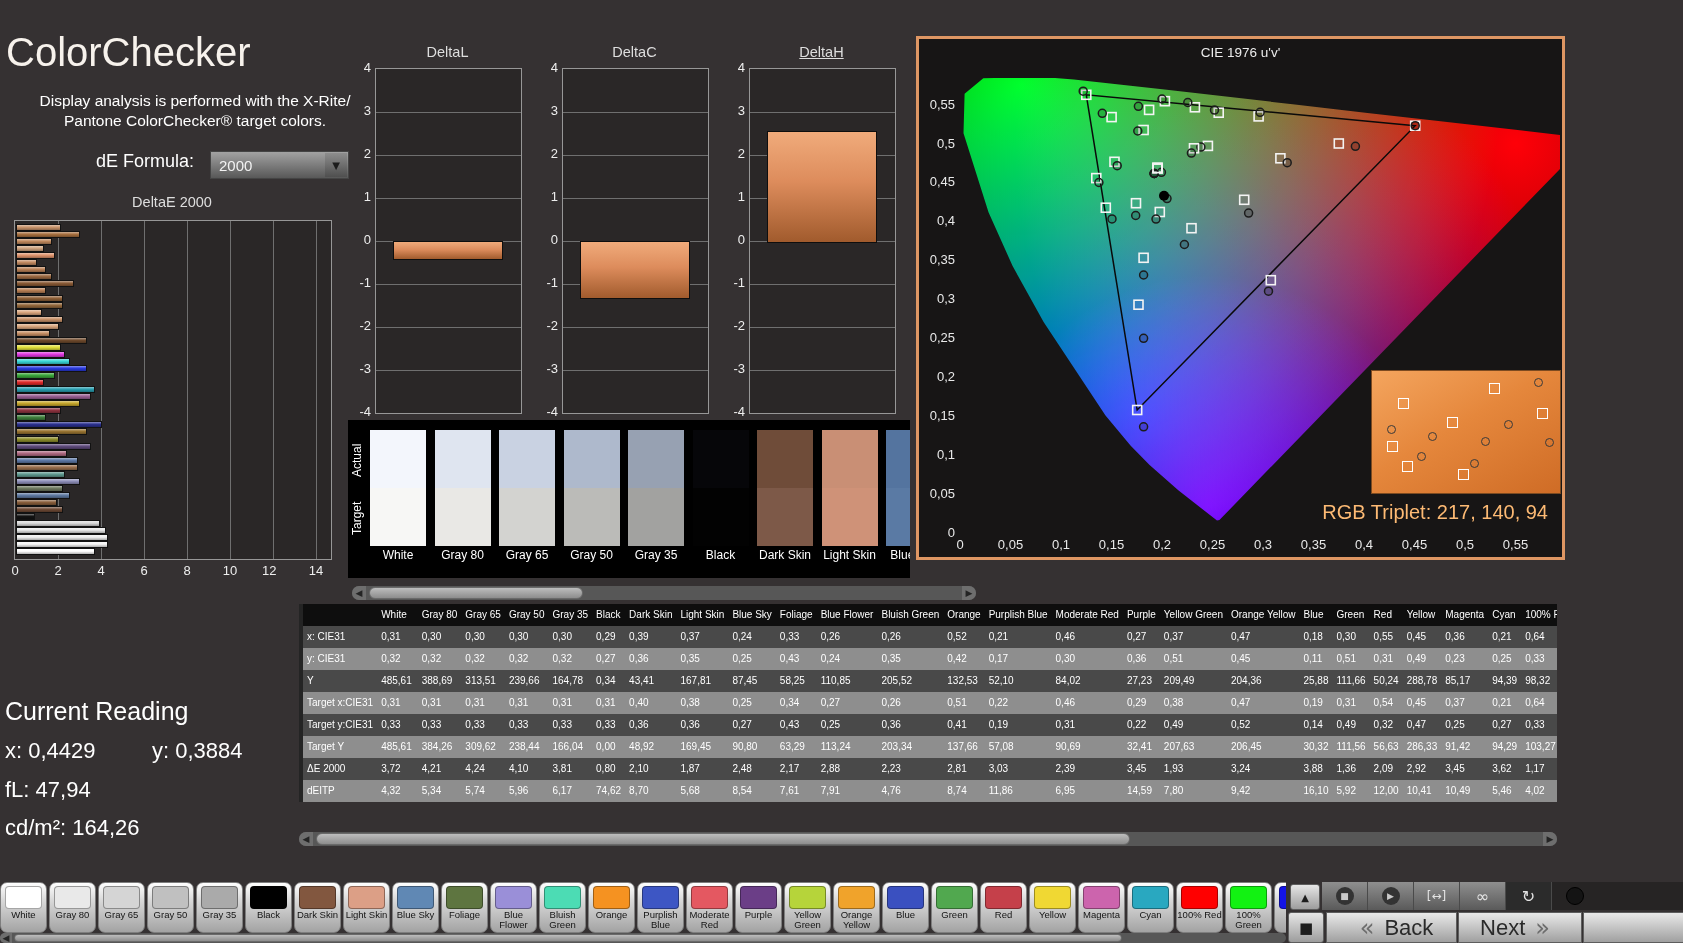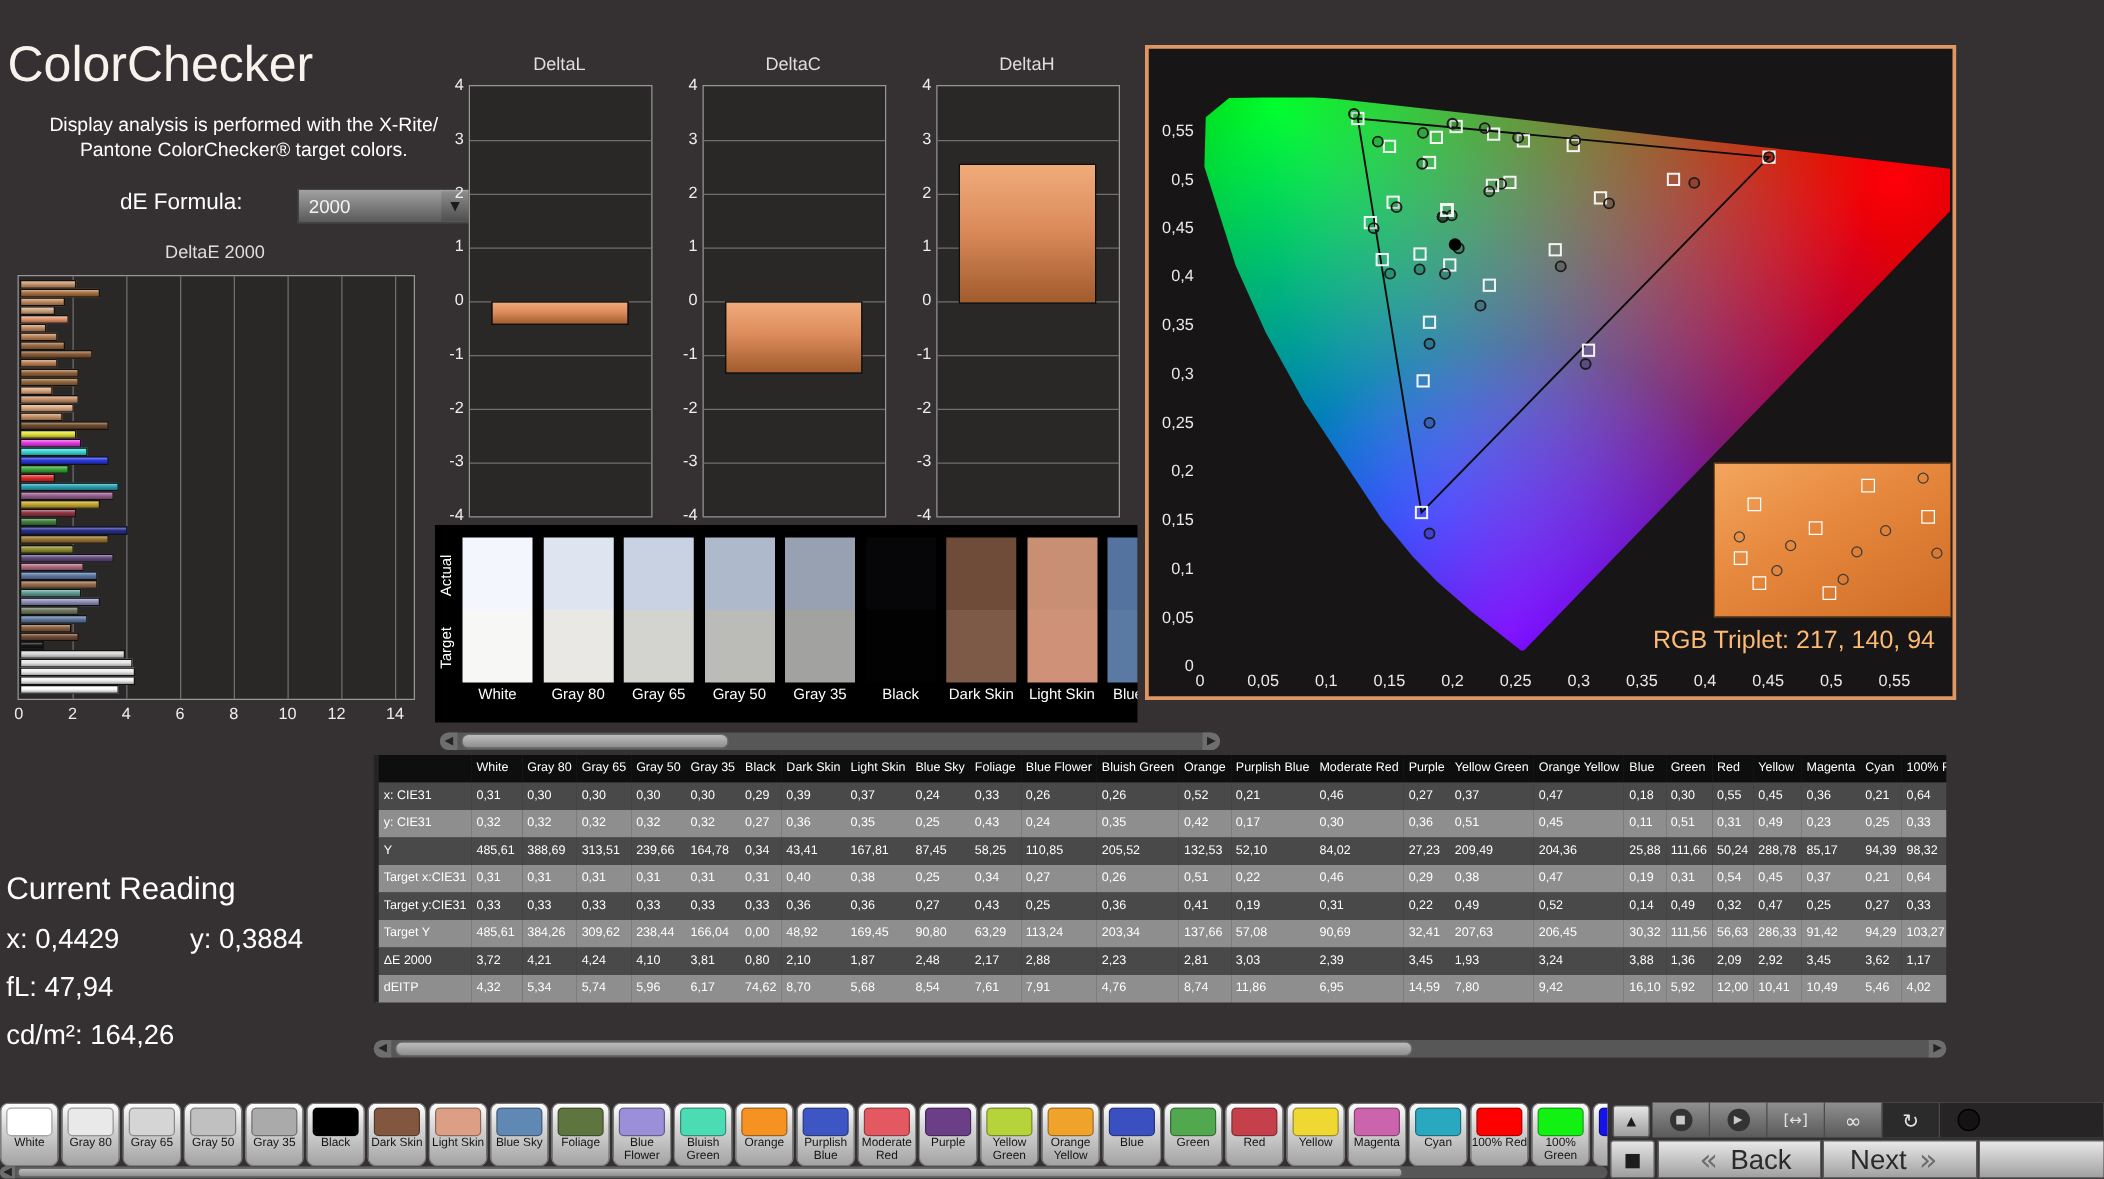--- a/index.html
+++ b/index.html
@@ -4,21 +4,21 @@
 <style>
   html,body{margin:0;padding:0;background:#353132;}
   body{font-family:"Liberation Sans",sans-serif;color:#fff;}
   #stage{position:relative;width:1683px;height:943px;overflow:hidden;background:#353132;}
   .abs{position:absolute;}
   .icon{font-family:"DejaVu Sans",sans-serif;}
   
   #app-title{left:6px;top:30px;font-size:40px;color:#f7f2ec;letter-spacing:0px;}
   .desc{left:30px;width:330px;text-align:center;font-size:15.5px;color:#ffffff;}
   #formula-label{left:96px;top:151px;font-size:18px;}
-  #formula-select{left:210px;top:151px;width:137px;height:26px;background:linear-gradient(180deg,#a2a2a2,#585858);border:1px solid #444;display:flex;align-items:center;margin-left:28px;}
+  #formula-select{left:210px;top:151px;width:137px;height:26px;background:linear-gradient(180deg,#a2a2a2,#585858);border:1px solid #444;display:flex;align-items:center;}
   #formula-select .val{font-size:15px;color:#f2f2f2;padding-left:8px;flex:1;}
   #formula-select .dd{width:22px;height:24px;margin:1px;background:linear-gradient(180deg,#8d8d8d,#4f4f4f);display:flex;align-items:center;justify-content:center;font-size:10px;color:#1c1c1c;}
   
   .chartbox{position:absolute;background:#2a2727;border:1px solid #979797;}
   .gridv{position:absolute;top:0;bottom:0;width:1px;background:#6f6f6f;}
   .gridh{position:absolute;left:0;right:0;height:1px;background:#6f6f6f;}
   .charttitle{position:absolute;font-size:14.5px;color:#dedede;text-align:center;}
   .tick{position:absolute;font-size:13px;color:#eeeeee;}
   .de-bar{position:absolute;left:1px;height:5px;border:1px solid #121212;}
   .minibar{position:absolute;left:12%;width:74%;border:1px solid #0e0e0e;background:linear-gradient(180deg,#f0ab7b 0%,#dd8c5c 45%,#a15b2d 100%);}
@@ -176,21 +176,21 @@
       </div>
       <div class="tick" style="left: 530px; top: 60px; width: 28px; text-align: right;">4</div>
       <div class="tick" style="left: 530px; top: 103px; width: 28px; text-align: right;">3</div>
       <div class="tick" style="left: 530px; top: 146px; width: 28px; text-align: right;">2</div>
       <div class="tick" style="left: 530px; top: 189px; width: 28px; text-align: right;">1</div>
       <div class="tick" style="left: 530px; top: 232px; width: 28px; text-align: right;">0</div>
       <div class="tick" style="left: 530px; top: 275px; width: 28px; text-align: right;">-1</div>
       <div class="tick" style="left: 530px; top: 318px; width: 28px; text-align: right;">-2</div>
       <div class="tick" style="left: 530px; top: 361px; width: 28px; text-align: right;">-3</div>
       <div class="tick" style="left: 530px; top: 404px; width: 28px; text-align: right;">-4</div>
-      <div class="charttitle" style="left: 729px; top: 44px; width: 185px;">DeltaH</div>
+      <div class="charttitle" style="left: 729px; top: 44px; width: 185px; text-decoration: underline;">DeltaH</div>
       <div class="chartbox" style="left: 749px; top: 68px; width: 145px; height: 344px;">
         <div class="gridh" style="top: 43px;"></div>
         <div class="gridh" style="top: 86px;"></div>
         <div class="gridh" style="top: 129px;"></div>
         <div class="gridh" style="top: 172px;"></div>
         <div class="gridh" style="top: 215px;"></div>
         <div class="gridh" style="top: 258px;"></div>
         <div class="gridh" style="top: 301px;"></div>
         <div class="minibar" style="top: 62.35px; height: 109.65px;"></div>
       </div>
@@ -528,20 +528,21 @@
       </table>
     </div>
 
   <div class="sb" style="left:299px;top:832px;width:1258px;height:14px;">
     <span class="arr l">◀</span>
     <div class="thumb" style="left:17px;width:812px;"></div>
     <span class="arr r">▶</span>
   </div>
 
   <div class="abs" id="cie-panel">
+    <div class="abs" id="cie-title">CIE 1976 u'v'</div>
     <div class="abs" id="cie-plot" style="left:41px;top:39px;width:600px;height:455px;"><svg width="600" height="455" viewBox="0 0 600 455" style="isolation: isolate;">
           <defs>
             <clipPath id="locusClip">
               <path d="M259.4,442.1L257.0,442.6L218.3,412.2L189.6,387.1L170.7,367.8L145.5,337.4L83.6,244.0L52.6,188.0L28.5,134.3L3.5,55.3L4.6,15.7L23.3,0.3L80.0,-1.2L113.8,1.5L204.6,11.5L334.8,26.5L407.5,34.9L473.9,42.4L562.1,52.6L629.6,60.4Z"></path>
             </clipPath>
             <radialGradient id="gRed" gradientUnits="userSpaceOnUse" cx="555.5" cy="65.5" r="500">
               <stop offset="0" stop-color="#ff0008"></stop>
               <stop offset="1" stop-color="#000000"></stop>
             </radialGradient>
             <radialGradient id="gGreen" gradientUnits="userSpaceOnUse" cx="60.599999999999994" cy="7.0750000000000455" r="480">

